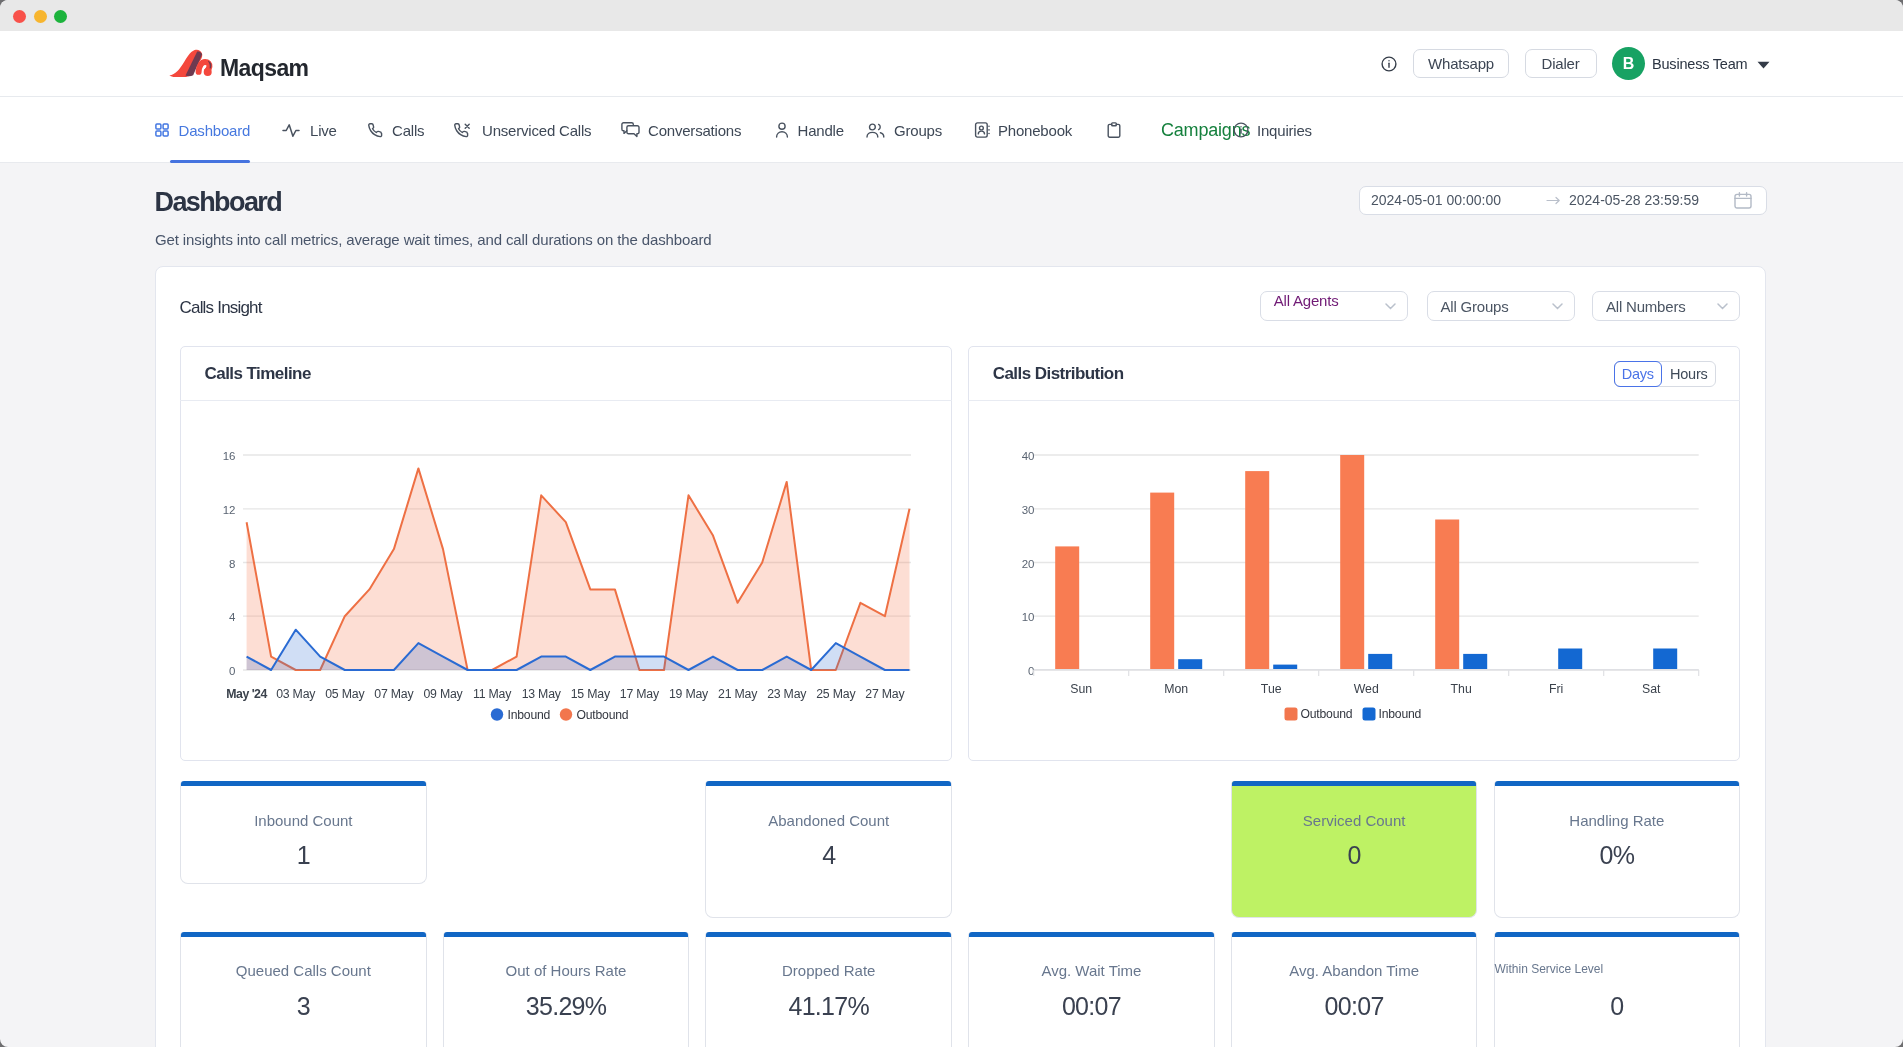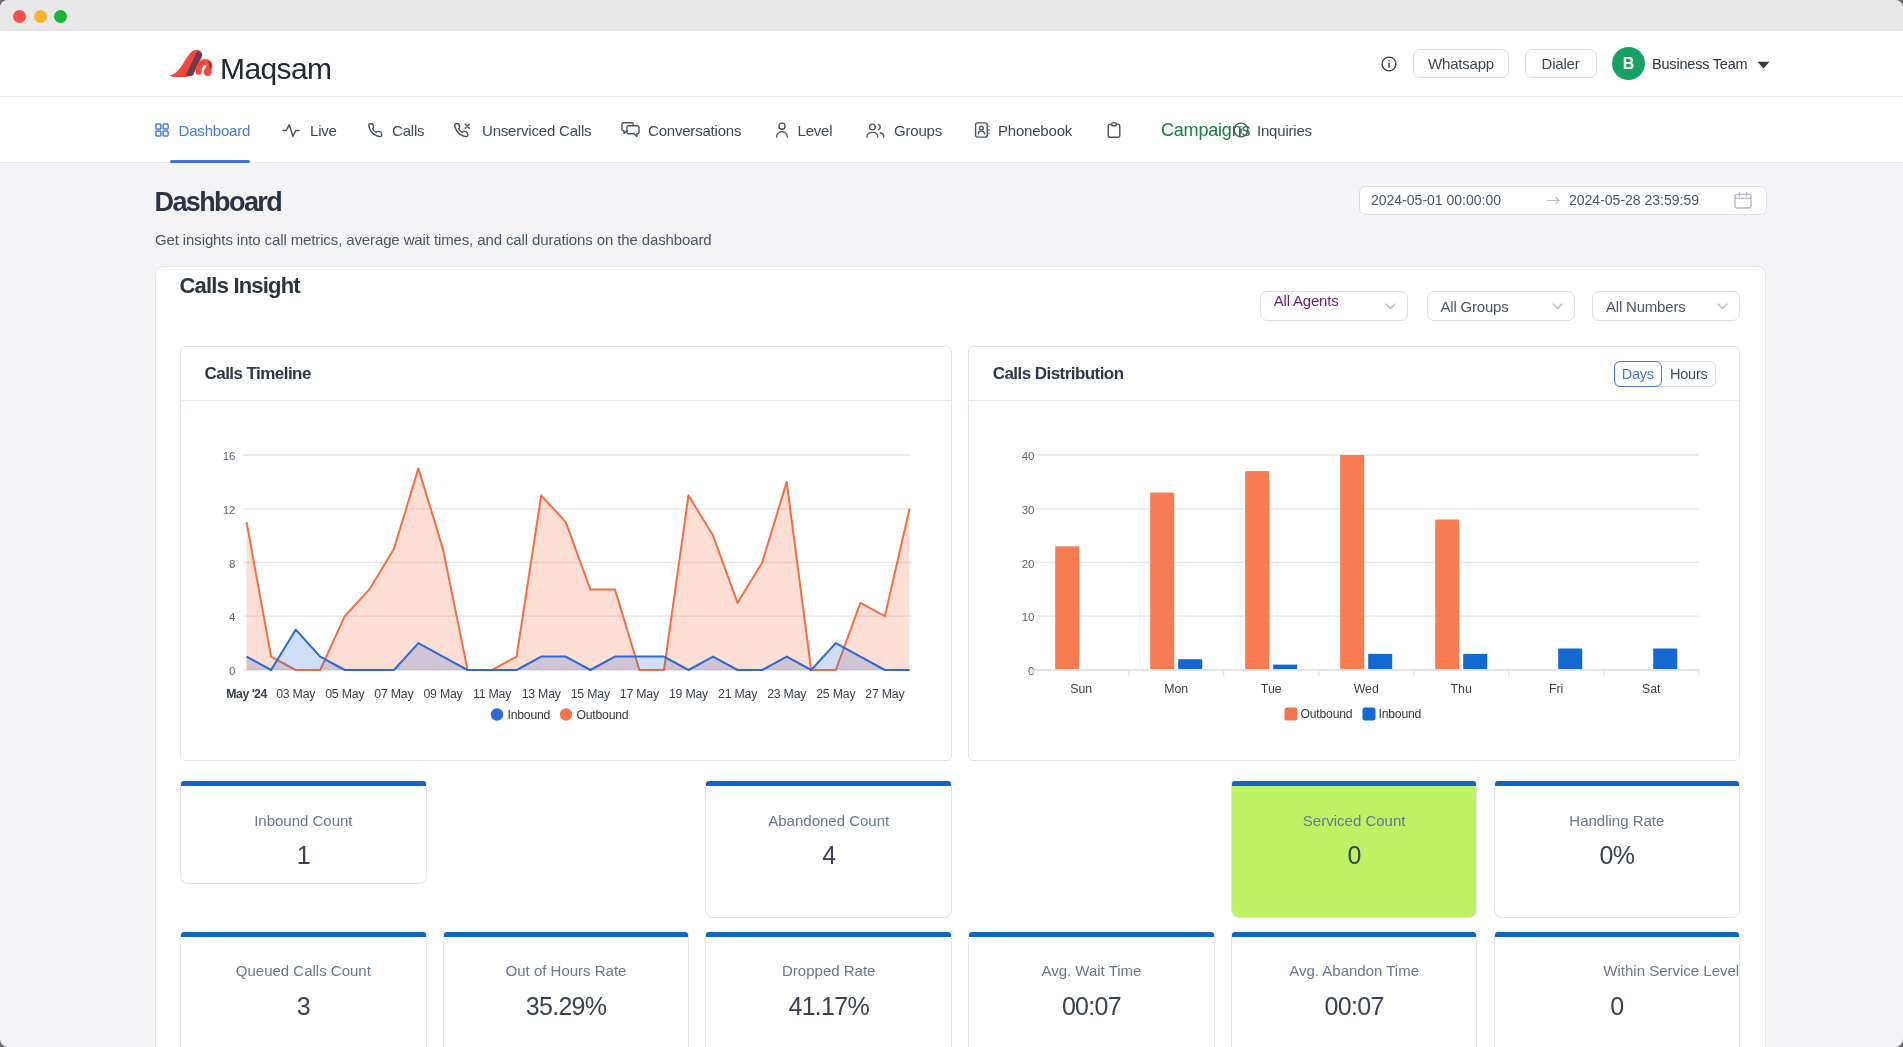--- a/index.html
+++ b/index.html
@@ -15,21 +15,21 @@
 <div class="abs" style="left:33.5px;top:9.9px;width:13px;height:13px;border-radius:50%;background:#f7b52e"></div>
 <div class="abs" style="left:53.5px;top:9.9px;width:13px;height:13px;border-radius:50%;background:#1cb33c"></div>
 <div class="abs" style="left:0;top:31px;width:1903px;height:66px;background:#fff;border-bottom:1px solid #e7eaee"></div>
 <svg width="45" height="28" viewBox="0 0 45 28" style="position:absolute;left:169px;top:49px">
 <path d="M0.3 26.6 C6.5 25.6 10.5 20.5 14.8 13.6 C17.8 8.8 20.8 3.0 25.6 1.1 C28.7 -0.1 31.7 1.4 32.8 4.1 C33.8 6.7 32.9 9.5 31.0 11.7 L22.0 26.5 C15.0 29.6 4.2 28.9 0.3 26.6 Z" fill="#f4483d"></path>
 <path d="M28.2 2.6 C30.8 2.0 32.5 3.4 33.0 5.6 L24.2 26.3 C21.5 27.5 18.3 27.4 16.5 26.4 Z" fill="#6e3a50"></path>
 <path d="M29.6 22.8 C29.9 16.8 32.7 13.0 36.1 13.0 C38.9 13.0 40.7 15.0 40.4 17.6 C40.2 19.2 39.3 20.6 38.1 21.8" stroke="#f4483d" stroke-width="6.0" fill="none" stroke-linecap="round"></path>
 <path d="M39.6 12.1 C42.2 13.3 43.0 16.1 42.0 18.7 L40.3 21.1 C41.2 17.7 41.0 14.2 38.9 12.2 Z" fill="#6e3a50"></path>
 <circle cx="38.7" cy="23.0" r="4.0" fill="#f4483d"></circle>
 </svg>
-<div class="abs" style="left:220px;top:35px;height:67px;display:flex;align-items:center;font-size:30px;font-weight:400;letter-spacing:-0.6px;color:#23272e">Maqsam</div>
+<div class="abs" style="left:220px;top:35px;height:67px;display:flex;align-items:center;font-size:23px;font-weight:700;letter-spacing:-0.6px;color:#23272e">Maqsam</div>
 <div class="abs" style="left:1381px;top:56px">
       <svg width="16" height="16" viewBox="0 0 16 16" fill="none" stroke="#353d49" stroke-width="1.4" stroke-linecap="round">
         <circle cx="8" cy="8" r="6.9"></circle>
         <path d="M8 7.2v4"></path>
         <path d="M8 4.7v.1"></path>
       </svg>
     </div>
 <div class="abs" style="left:1413px;top:49px;width:96px;height:29px;border:1px solid #d6dae2;border-radius:7px;background:#fff;display:flex;align-items:center;justify-content:center;font-size:15px;letter-spacing:-0.2px;color:#3d4654">Whatsapp</div>
 <div class="abs" style="left:1524.5px;top:49px;width:72px;height:29px;border:1px solid #d6dae2;border-radius:7px;background:#fff;display:flex;align-items:center;justify-content:center;font-size:15px;letter-spacing:-0.2px;color:#3d4654">Dialer</div>
 <div class="abs" style="left:1612px;top:47px;width:33px;height:33px;border-radius:50%;background:#17a263;color:#fff;display:flex;align-items:center;justify-content:center;font-size:16px;font-weight:700">B</div>
@@ -74,21 +74,21 @@
         <path d="M5.9 5.3a1.6 1.6 0 0 1 1.6-1.6h8.9a1.6 1.6 0 0 1 1.6 1.6v4.9a1.6 1.6 0 0 1-1.6 1.6h-.5v2.7l-2.9-2.7H7.5a1.6 1.6 0 0 1-1.6-1.6z"></path>
       </svg>
     </div>
     <div style="position:absolute;left:648px;top:97px;height:66px;display:flex;align-items:center;font-size:15px;letter-spacing:-0.2px;color:#3e4856">Conversations</div>
     <div style="position:absolute;left:775px;top:97px;height:66px;display:flex;align-items:center">
       <svg width="14" height="16" viewBox="0 0 14 16" fill="none" stroke="#49525f" stroke-width="1.4" stroke-linecap="round" stroke-linejoin="round">
         <circle cx="7" cy="4.2" r="3.1"></circle>
         <path d="M1.6 15c0-3.2 2.4-5.3 5.4-5.3s5.4 2.1 5.4 5.3"></path>
       </svg>
     </div>
-    <div style="position:absolute;left:797.5px;top:97px;height:66px;display:flex;align-items:center;font-size:15px;letter-spacing:-0.2px;color:#3e4856">Level</div>
+    <div style="position:absolute;left:797.5px;top:97px;height:66px;display:flex;align-items:center;font-size:15px;letter-spacing:-0.2px;color:#3e4856">Handle</div>
     <div style="position:absolute;left:866px;top:97px;height:66px;display:flex;align-items:center">
       <svg width="19" height="15" viewBox="0 0 19 15" fill="none" stroke="#49525f" stroke-width="1.4" stroke-linecap="round" stroke-linejoin="round">
         <circle cx="6.4" cy="4" r="2.9"></circle>
         <path d="M1 14.1c0-2.9 2.4-4.7 5.4-4.7s5.4 1.8 5.4 4.7"></path>
         <path d="M12.6 1.4a2.9 2.9 0 0 1 0 5.2"></path>
         <path d="M14.4 9.7c2 .5 3.4 2.1 3.4 4.4"></path>
       </svg>
     </div>
     <div style="position:absolute;left:894px;top:97px;height:66px;display:flex;align-items:center;font-size:15px;letter-spacing:-0.2px;color:#3e4856">Groups</div>
     <div style="position:absolute;left:974px;top:97px;height:66px;display:flex;align-items:center">
@@ -126,21 +126,21 @@
       </svg>
     </div>
 <div class="abs" style="left:1569px;top:185.5px;height:29px;display:flex;align-items:center;font-size:14px;color:#4b5563">2024-05-28 23:59:59</div>
 <div class="abs" style="left:1734px;top:191.5px">
       <svg width="18" height="17" viewBox="0 0 18 17" fill="none" stroke="#b3bac6" stroke-width="1.4" stroke-linecap="round">
         <rect x="1" y="2.4" width="16" height="13.6" rx="2"></rect>
         <path d="M5.4 0.8v3.2M12.6 0.8v3.2M1 6.4h16"></path>
       </svg>
     </div>
 <div class="abs" style="left:154.5px;top:265.5px;width:1611px;height:900px;background:#fff;border:1px solid #e3e6ee;border-radius:8px"></div>
-<div class="abs" style="left:179.5px;top:276px;font-size:22px;font-weight:700;letter-spacing:-0.8px;color:#2c3444;line-height:19px">Calls Insight</div>
+<div class="abs" style="left:179.5px;top:298px;font-size:17px;font-weight:400;letter-spacing:-0.8px;color:#2c3444;line-height:19px">Calls Insight</div>
 <div class="abs" style="left:1259.8px;top:291px;width:148px;height:30px;background:#fff;border:1px solid #d9dde6;border-radius:7px"></div>
 <div class="abs" style="left:1273.8px;top:291px;height:18px;display:flex;align-items:center;font-size:15px;letter-spacing:-0.2px;color:#701a75">All Agents</div>
 <div class="abs" style="left:1384.8px;top:303px">
       <svg width="11" height="7" viewBox="0 0 11 7" fill="none" stroke="#bac1cc" stroke-width="1.5" stroke-linecap="round">
         <path d="M1 1l4.5 4.5L10 1"></path>
       </svg>
     </div>
 <div class="abs" style="left:1426.5px;top:291px;width:148px;height:30px;background:#fff;border:1px solid #d9dde6;border-radius:7px"></div>
 <div class="abs" style="left:1440.5px;top:291px;height:30px;display:flex;align-items:center;font-size:15px;letter-spacing:-0.2px;color:#4b5563">All Groups</div>
 <div class="abs" style="left:1551.5px;top:303px">
@@ -281,15 +281,15 @@
       <div style="position:absolute;left:0;top:30.5px;width:100%;text-align:center;font-size:15px;color:#68778e">Avg. Wait Time</div>
       <div style="position:absolute;left:0;top:60px;width:100%;text-align:center;font-size:25px;letter-spacing:-0.7px;color:#3a4150">00:07</div>
     </div>
     <div style="position:absolute;left:1230.8px;top:931.9px;width:246.7px;height:152px;background:#fff;border:1px solid #e0e3ea;border-top:none;border-radius:4px 4px 8px 8px;box-sizing:border-box">
       <div style="position:absolute;left:0;top:0;width:100%;height:5px;background:#1166c4;border-radius:3px 3px 0 0"></div>
       <div style="position:absolute;left:0;top:30.5px;width:100%;text-align:center;font-size:15px;color:#68778e">Avg. Abandon Time</div>
       <div style="position:absolute;left:0;top:60px;width:100%;text-align:center;font-size:25px;letter-spacing:-0.7px;color:#3a4150">00:07</div>
     </div>
     <div style="position:absolute;left:1493.5px;top:931.9px;width:246.7px;height:152px;background:#fff;border:1px solid #e0e3ea;border-top:none;border-radius:4px 4px 8px 8px;box-sizing:border-box">
       <div style="position:absolute;left:0;top:0;width:100%;height:5px;background:#1166c4;border-radius:3px 3px 0 0"></div>
-      <div style="position:absolute;left:0;top:30.5px;width:100%;text-align:right;font-size:15px;color:#68778e">Within Service Level</div>
+      <div style="position:absolute;left:0;top:30.5px;width:100%;text-align:left;font-size:12px;color:#68778e">Within Service Level</div>
       <div style="position:absolute;left:0;top:60px;width:100%;text-align:center;font-size:25px;letter-spacing:-0.7px;color:#3a4150">0</div>
     </div>
 </div>
 </body></html>

